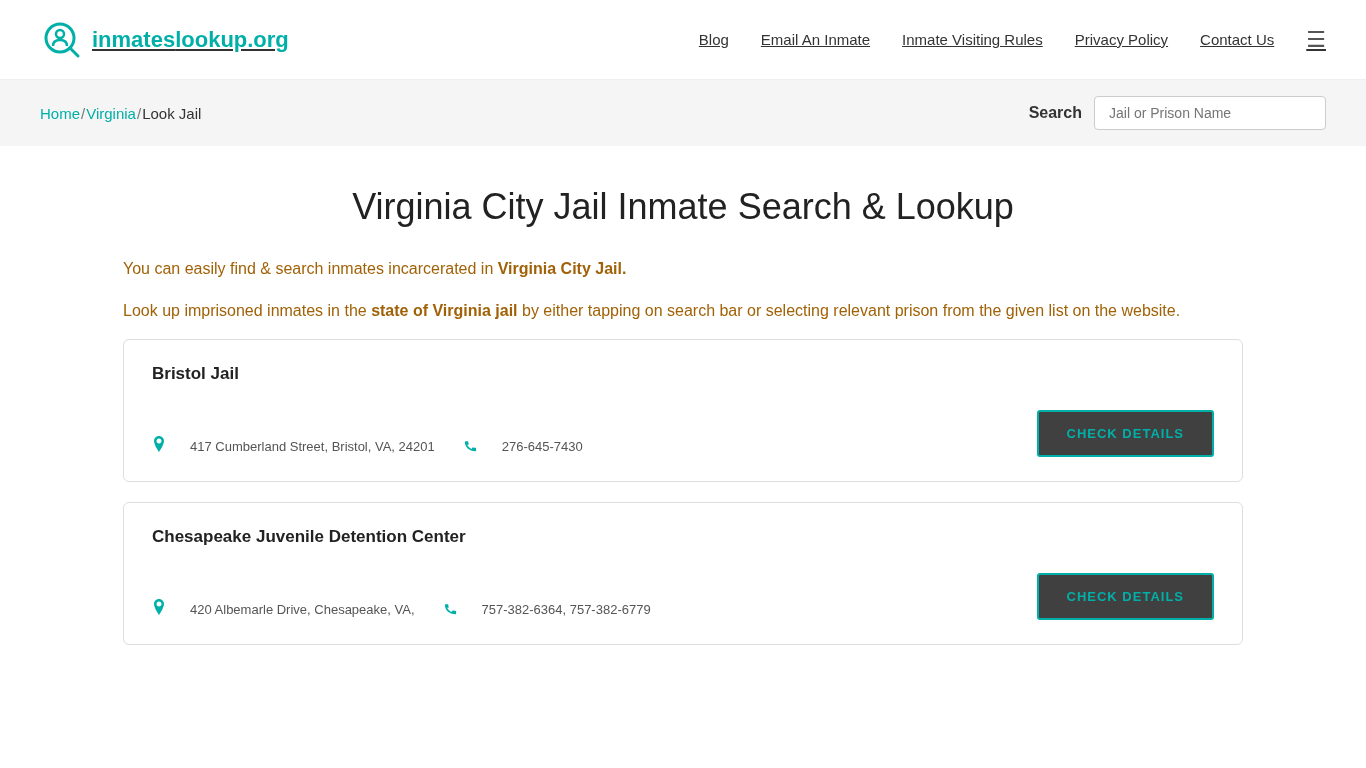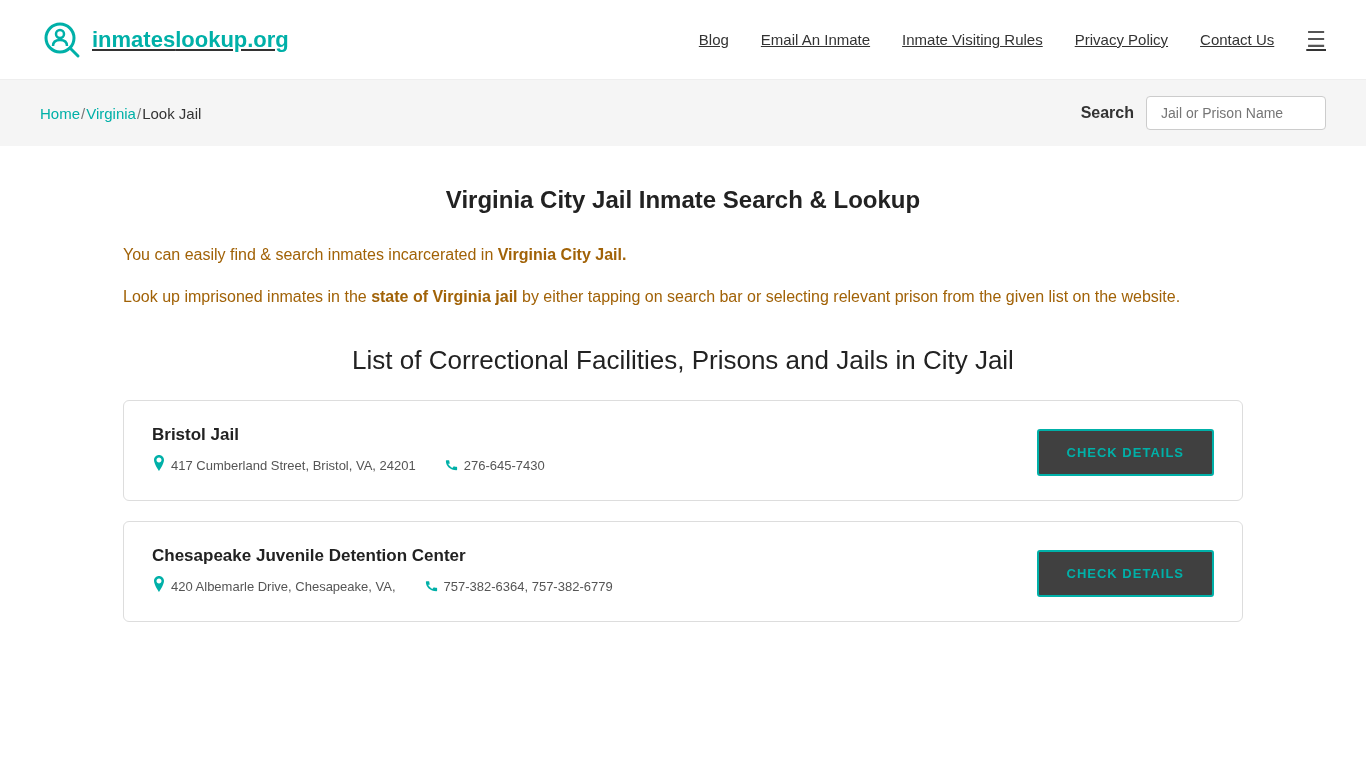--- a/index.html
+++ b/index.html
@@ -84,33 +84,33 @@
       font-weight: 700;
       font-size: 16px;
       color: #333;
     }
     .search-input {
       padding: 8px 14px;
       border: 1px solid #ccc;
       border-radius: 4px;
       font-size: 14px;
       color: #aaa;
-      width: 180px;
+      width: 232px;
       outline: none;
     }
 
     
     .main {
       max-width: 1200px;
       margin: 0 auto;
       padding: 40px 40px 20px;
     }
     .page-title {
-      font-size: 24px;
-      font-weight: 700;
+      font-size: 36px;
+      font-weight: 400;
       text-align: center;
       color: #222;
       margin-bottom: 28px;
     }
     .intro-text {
       font-size: 16px;
       color: #a16207;
       margin-bottom: 16px;
       line-height: 1.6;
     }
@@ -146,21 +146,22 @@
     .facility-meta {
       display: flex;
       align-items: center;
       gap: 28px;
       font-size: 13px;
       color: #555;
     }
     .meta-item {
       display: flex;
       align-items: center;
-      gap: 5px;
+      gap: 24px;
+      margin-top: 42px;
     }
     .meta-icon {
       color: #00b0a8;
       font-size: 15px;
     }
     .check-details-btn {
       border: 2px solid #00b0a8;
       color: #00b0a8;
       background: #404040;
       padding: 14px 28px;
@@ -218,21 +219,20 @@
   <h1 class="page-title">Virginia City Jail Inmate Search &amp; Lookup</h1>
 
   <p class="intro-text">
     <span>You can easily find &amp; search inmates incarcerated in </span><strong>Virginia City Jail.</strong>
   </p>
 
   <p class="intro-text">
     <span>Look up imprisoned inmates in the </span><strong>state of Virginia jail</strong><span> by either tapping on search bar or selecting relevant prison from the given list on the website.</span>
   </p>
 
-  <h2 class="section-title">List of Correctional Facilities, Prisons and Jails in City Jail</h2>
 
   <div id="facilities-list">
       <div class="facility-card">
       <div class="facility-info">
         <div class="facility-name">Bristol Jail</div>
         <div class="facility-meta">
           <div class="meta-item">
             <span class="meta-icon">
               <svg width="14" height="18" viewBox="0 0 14 18" fill="none" xmlns="http://www.w3.org/2000/svg">
                 <path d="M7 0C4.24 0 2 2.24 2 5c0 3.75 5 11 5 11s5-7.25 5-11c0-2.76-2.24-5-5-5zm0 7.5C5.62 7.5 4.5 6.38 4.5 5S5.62 2.5 7 2.5 9.5 3.62 9.5 5 8.38 7.5 7 7.5z" fill="#00b0a8"></path>

